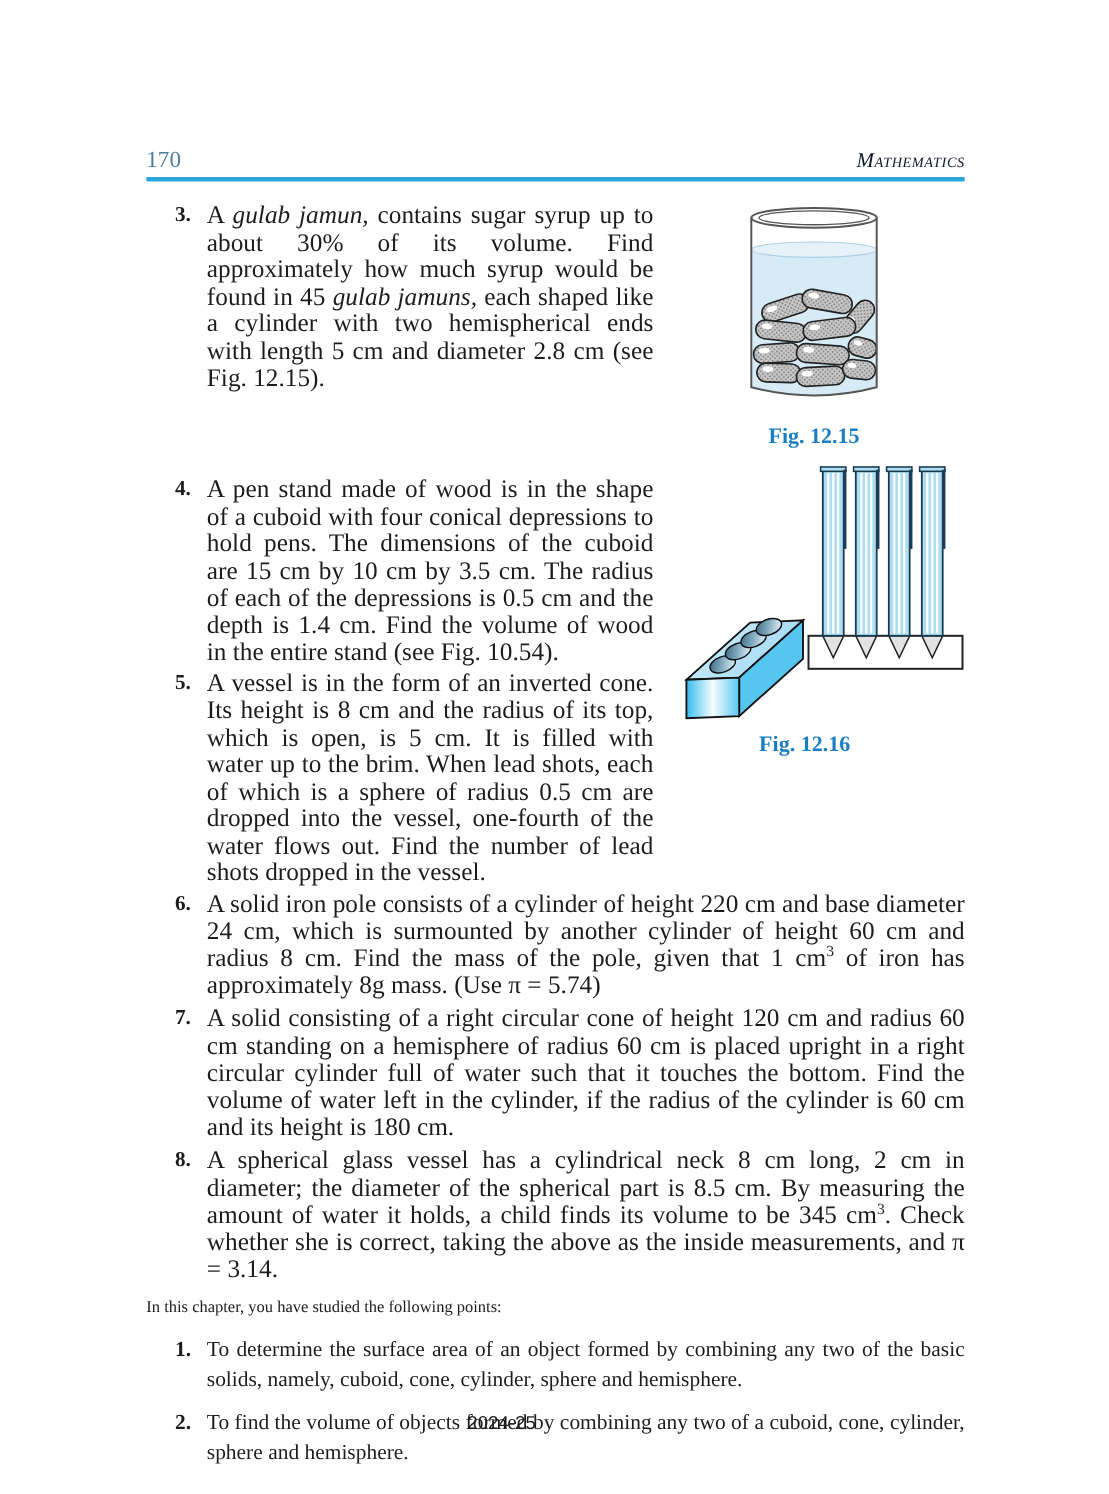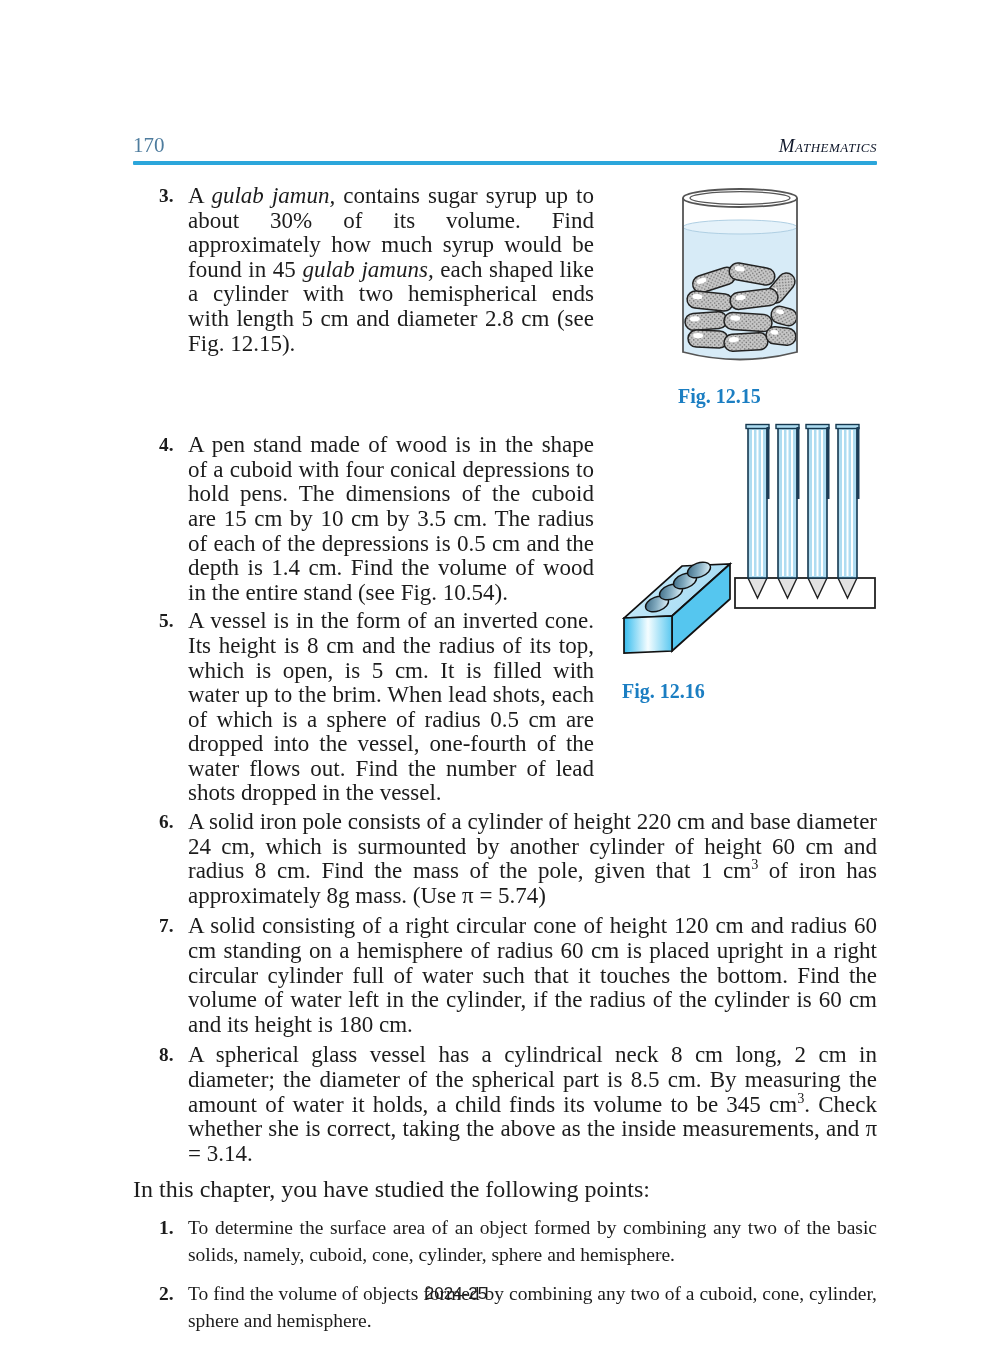--- a/index.html
+++ b/index.html
@@ -26,28 +26,28 @@
   .mb-fig { margin-bottom:77px; }
   .mb-s { margin-bottom:4px; }
   .mb-m { margin-bottom:6px; }
   .it { font-style:italic; }
   .sup { font-size:0.62em; vertical-align:super; line-height:0; }
 
   
   figure { position:absolute; }
   .fig1 { left:545px; top:2px; width:124px; }
   .fig2 { left:489px; top:236px; width:255px; }
-  figcaption { font-weight:bold; color:#1b7ec2; font-size:20px; text-align:left; white-space:nowrap; }
+  figcaption { font-weight:bold; color:#1b7ec2; font-size:20px; text-align:center; white-space:nowrap; }
   .fig1 figcaption { margin-top:13px; }
-  .fig2 figcaption { margin-top:16px; padding-right:36px; }
+  .fig2 figcaption { margin-top:1px; padding-right:36px; }
 
   
   .sum-head { margin-top:26px; font-size:22.5px; font-weight:bold; color:#1588cb; }
   .sum-head .sp { margin-right:13px; }
-  .sum-intro { margin-top:11px; font-size:24px; line-height:25px; }
+  .sum-intro { margin-top:11px; font-size:15px; line-height:25px; }
   .sum-item { display:flex; margin-top:13px; }
   .sum-item .pnum { font-size:19.5px; line-height:26.5px; }
   .sum-item .ptext { font-size:19.5px; line-height:26.5px; flex:1; }
 
   
   .footer { position:absolute; top:1284px; left:0; width:912px; text-align:center;
             font-family:"Liberation Sans", sans-serif; font-size:17px; color:#1c1c1c; }
 </style>
 </head>
 <body>

